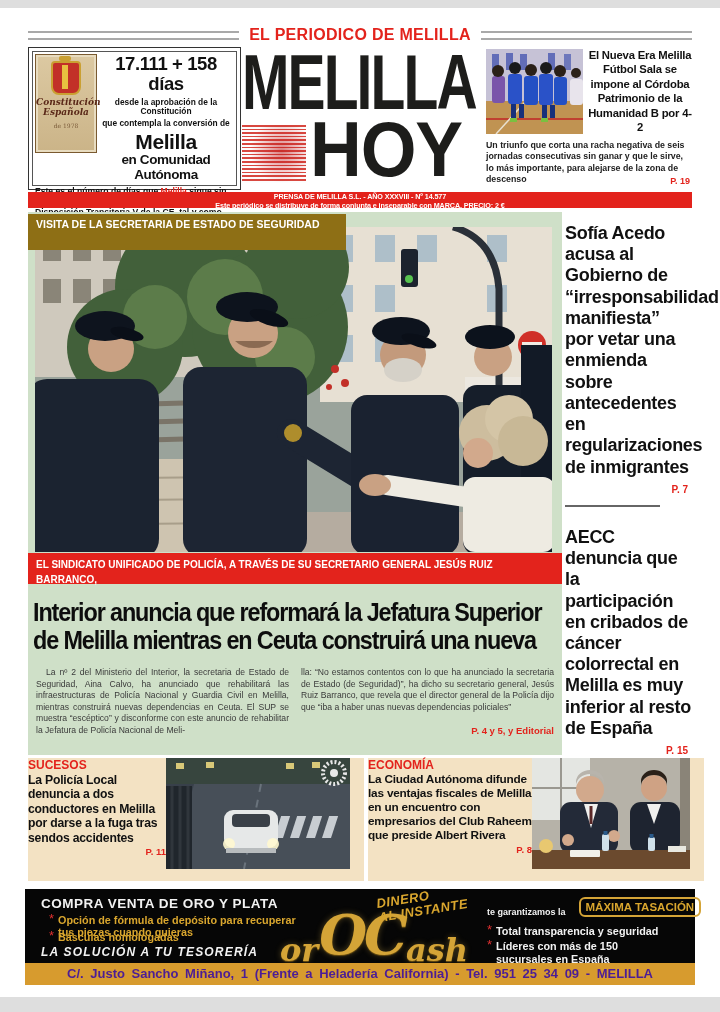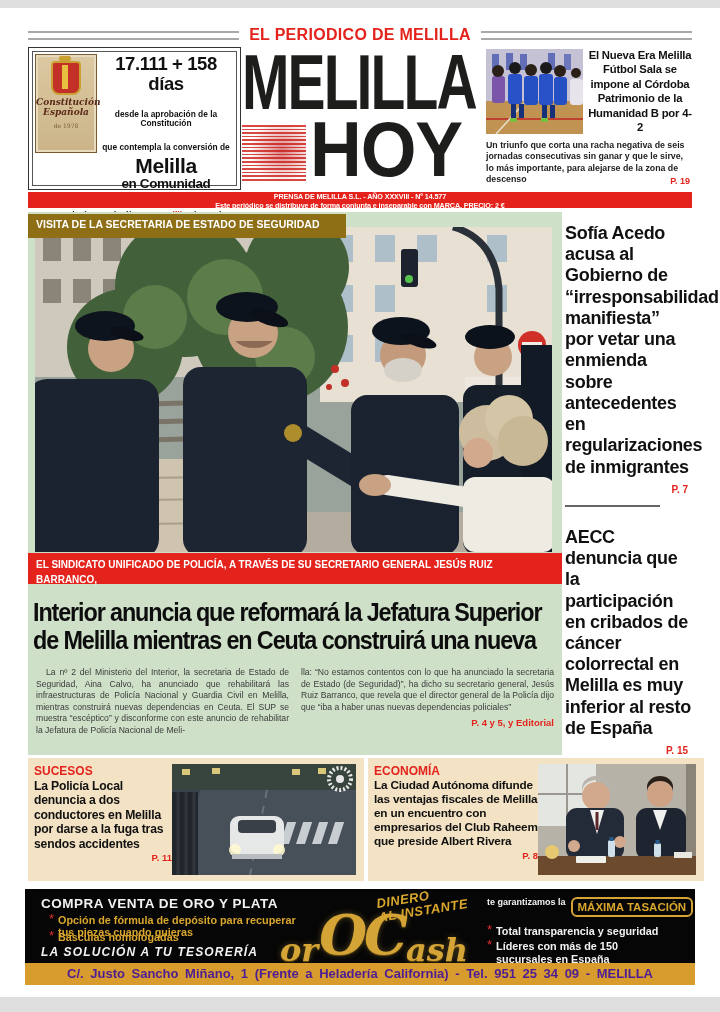--- a/index.html
+++ b/index.html
@@ -20,21 +20,21 @@
         box-shadow:inset 0 0 0 2px #e8dcc0;text-align:center;flex:none;}
   .crest{width:26px;height:30px;margin:6px auto 2px;background:#c23028;border:2px solid #caa032;
          border-radius:4px 4px 8px 8px;position:relative;}
   .crest:before{content:"";position:absolute;left:9px;top:2px;width:6px;height:24px;background:#e8c040;}
   .crest:after{content:"";position:absolute;left:6px;top:-7px;width:12px;height:5px;background:#caa032;border-radius:2px;}
   .bk-t{font-family:"DejaVu Serif",serif;font-weight:bold;font-style:italic;font-size:9px;
         color:#5a2818;line-height:1.15;}
   .bk-y{font-family:"DejaVu Serif",serif;font-size:6px;color:#7a5a38;margin-top:4px;}
   .cb-head{flex:1;text-align:center;line-height:1.1;}
   .cb-days{font-size:18.5px;font-weight:bold;letter-spacing:-.4px;}
-  .cb-sub{font-size:8.4px;font-weight:bold;margin-top:15px;}
+  .cb-sub{font-size:8.4px;font-weight:bold;margin-top:3px;}
   .cb-city{font-size:21px;font-weight:bold;margin-top:2px;letter-spacing:-.4px;}
   .cb-sub3{font-size:13.5px;font-weight:bold;letter-spacing:-.4px;}
   .cb-foot{padding:3px 6px 0;font-size:8.6px;font-weight:bold;line-height:1.2;text-align:left;}
   
   .mast{left:242px;top:47px;width:240px;height:143px;overflow:visible;}
   .m1{font-weight:bold;font-size:60px;line-height:56px;letter-spacing:-2px;color:#1d1d1b;
       transform:scale(.95,1.3);transform-origin:left top;white-space:nowrap;}
   .m2row{position:absolute;left:0;top:78px;display:flex;align-items:flex-end;}
   .m-flag{width:64px;height:58px;margin-right:4px;position:relative;
           background:repeating-linear-gradient(180deg,#d84840 0 1.6px,#fdfdfd 1.6px 3.6px);}
@@ -48,58 +48,58 @@
          font-size:11.3px;font-weight:bold;line-height:1.28;letter-spacing:-.2px;}
   .fut-s{position:absolute;left:0;top:93px;width:200px;font-size:8.8px;font-weight:bold;
          line-height:1.3;color:#222;}
   .fut-p{position:absolute;right:2px;bottom:4px;font-size:9px;font-weight:bold;color:#e3231c;}
   
   .infobar{left:28px;top:192px;width:664px;height:16px;background:#e3231c;color:#fff;
            display:flex;align-items:center;justify-content:space-between;padding:0 8px;box-sizing:border-box;
            font-size:7.2px;font-weight:bold;letter-spacing:-.1px;white-space:nowrap;flex-direction:column;}
   
   .leftcol{left:28px;top:212px;width:534px;height:543px;background:#cfe0c8;}
-  .kicker{position:absolute;left:0;top:2px;width:318px;height:24px;background:#8e6f15;color:#fff;
+  .kicker{position:absolute;left:0;top:2px;width:318px;height:36px;background:#8e6f15;color:#fff;
           font-size:10.5px;font-weight:bold;line-height:20px;padding-left:8px;box-sizing:border-box;z-index:3;}
   .mainphoto{position:absolute;left:7px;top:15px;width:517px;height:325px;z-index:1;}
   .sindicato{position:absolute;left:0;top:341px;width:534px;height:31px;background:#e3231c;color:#fff;
              font-size:10px;font-weight:bold;line-height:1.5;padding:4px 8px;box-sizing:border-box;z-index:2;}
   .mainhead{position:absolute;left:5px;top:387px;width:560px;font-size:25px;font-weight:bold;
             letter-spacing:-1.2px;line-height:1.1;color:#0d0d0d;transform:scaleX(.936);transform-origin:left top;}
   .bodywrap{position:absolute;left:8px;top:455px;width:518px;display:flex;gap:12px;}
   .bcol{width:253px;font-size:8.6px;line-height:1.35;color:#3a3a3a;text-align:justify;}
   .indent{text-indent:10px;}
-  .pref-main{margin-top:4px;text-align:right;font-size:9.5px;font-weight:bold;color:#e3231c;}
+  .pref-main{margin-top:12px;text-align:right;font-size:9.5px;font-weight:bold;color:#e3231c;}
   
   .rightcol{left:565px;top:212px;width:127px;height:543px;display:flex;flex-direction:column;}
   .rc-h{margin-top:8px;font-size:18px;font-weight:bold;line-height:1.18;letter-spacing:-.3px;}
   .rc-p{margin-top:6px;text-align:right;font-size:10px;font-weight:bold;color:#e3231c;padding-right:4px;}
   .rc-div{margin-top:10px;width:95px;border-top:2px solid #666;}
   
-  .teasebox{top:758px;width:336px;height:123px;background:#f3e2c3;box-sizing:border-box;padding:6px;display:flex;}
+  .teasebox{top:758px;width:336px;height:123px;background:#f3e2c3;box-sizing:border-box;display:flex;}
   .tb-label{font-size:12px;font-weight:bold;color:#e3231c;}
   .tb-h{font-size:12.2px;font-weight:bold;line-height:1.18;letter-spacing:-.2px;margin-top:1px;}
   .tb-p{text-align:right;font-size:9.5px;font-weight:bold;color:#e3231c;margin-top:1px;}
   
   .ad{left:25px;top:889px;width:670px;height:96px;background:#060606;color:#fff;}
   .ad-title{position:absolute;left:16px;top:7px;font-size:13.5px;font-weight:bold;letter-spacing:.5px;color:#f2f2f2;}
   .ad-b{position:absolute;display:flex;gap:4px;align-items:flex-start;}
   .flower{color:#e03030;font-size:13px;line-height:10px;flex:none;}
   .ad-gold{color:#d9a62e;font-size:10.8px;font-weight:bold;line-height:1.15;}
   .ad-white{color:#f2f2f2;font-size:10.8px;font-weight:bold;line-height:1.15;}
   .ad-slogan{position:absolute;left:16px;top:56px;font-size:12px;font-weight:bold;letter-spacing:1.2px;color:#f2f2f2;font-style:italic;}
   .brand{position:absolute;left:255px;top:14px;display:flex;align-items:flex-end;
          font-family:"DejaVu Serif",serif;font-style:italic;font-weight:bold;color:#d4a437;
          text-shadow:0 1px 1px #6a4e10,0 0 6px rgba(230,190,80,.35);}
   .br-s{font-size:32px;line-height:34px;}
   .br-l{font-size:55px;line-height:48px;letter-spacing:-3px;margin:8px 1px;}
   .instant{position:absolute;left:352px;top:1px;transform:rotate(-9deg);color:#d9a62e;
            font-weight:bold;font-style:italic;font-size:13px;line-height:1.05;letter-spacing:.5px;}
   .ad-right{position:absolute;left:462px;top:8px;width:200px;}
-  .gar-row{display:flex;align-items:flex-start;gap:5px;}
+  .gar-row{display:flex;align-items:flex-end;gap:13px;}
   .gar-txt{font-size:9px;font-weight:bold;color:#f2f2f2;white-space:nowrap;}
   .badge{border:2px solid #d4a437;border-radius:6px;padding:2px 5px;color:#d9a62e;
          font-size:11.5px;font-weight:bold;white-space:nowrap;}
   .addr{position:absolute;left:0;bottom:0;width:670px;height:22px;background:#d79b2e;color:#4c1d95;
         font-size:13px;font-weight:bold;line-height:22px;text-align:center;word-spacing:3px;white-space:nowrap;}
   svg{display:block;}
 </style>
 </head>
 <body>
 

